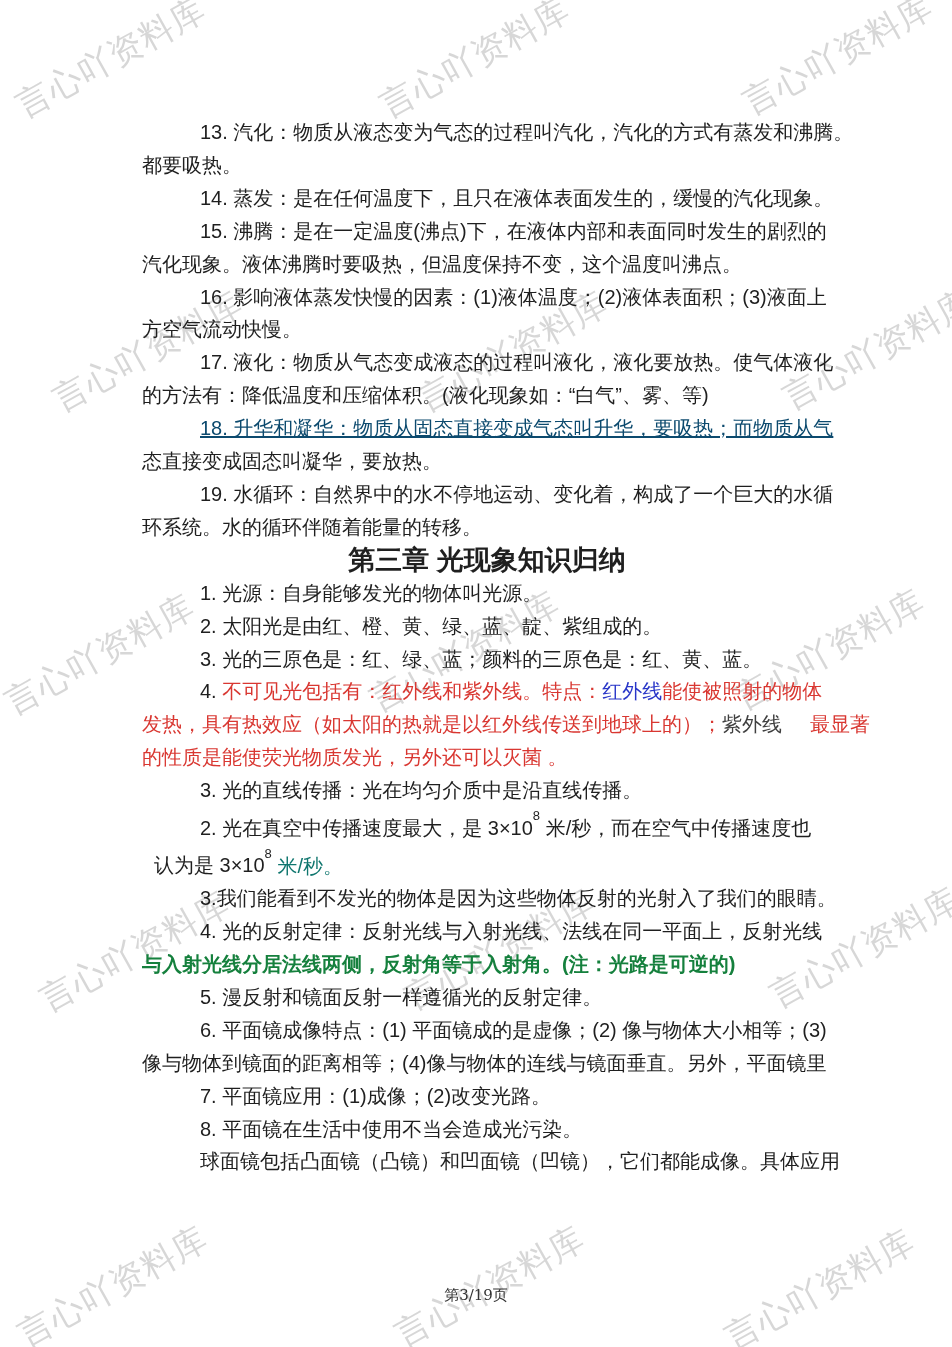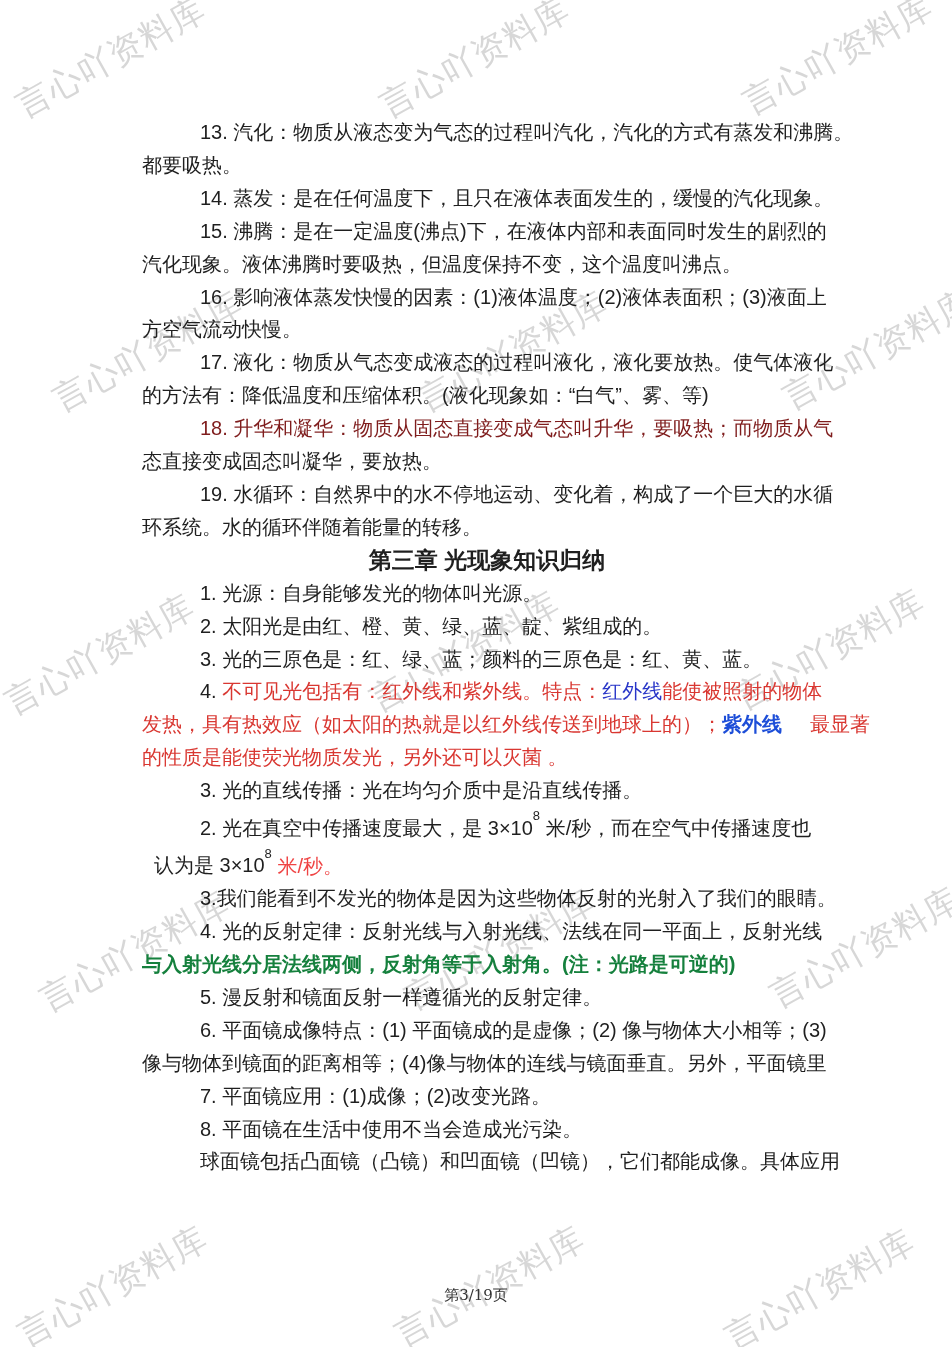--- a/index.html
+++ b/index.html
@@ -28,21 +28,21 @@
     width:690px;
     z-index:1;
   }
   .line{
     font-size:20px;
     line-height:32.9px;
     white-space:pre;
     letter-spacing:0;
   }
   .line.indent{padding-left:58px;}
-  .line.center{text-align:center;padding-left:0;font-weight:bold;font-size:23px;}
+  .line.center{text-align:center;padding-left:0;font-weight:bold;font-size:27px;}
   .sup{
     position:relative;
     top:-7px;
     font-size:13px;
   }
   .footer{
     position:absolute;
     left:0;top:1286px;
     width:952px;
     text-align:center;
@@ -76,34 +76,34 @@
   <div class="content" id="content">
       <div class="line indent"><span style="color: rgb(31, 31, 31);">13. 汽化：物质从液态变为气态的过程叫汽化，汽化的方式有蒸发和沸腾。</span></div>
       <div class="line"><span style="color: rgb(31, 31, 31);">都要吸热。</span></div>
       <div class="line indent"><span style="color: rgb(31, 31, 31);">14. 蒸发：是在任何温度下，且只在液体表面发生的，缓慢的汽化现象。</span></div>
       <div class="line indent"><span style="color: rgb(31, 31, 31);">15. 沸腾：是在一定温度(沸点)下，在液体内部和表面同时发生的剧烈的</span></div>
       <div class="line"><span style="color: rgb(31, 31, 31);">汽化现象。液体沸腾时要吸热，但温度保持不变，这个温度叫沸点。</span></div>
       <div class="line indent"><span style="color: rgb(31, 31, 31);">16. 影响液体蒸发快慢的因素：(1)液体温度；(2)液体表面积；(3)液面上</span></div>
       <div class="line"><span style="color: rgb(31, 31, 31);">方空气流动快慢。</span></div>
       <div class="line indent"><span style="color: rgb(31, 31, 31);">17. 液化：物质从气态变成液态的过程叫液化，液化要放热。使气体液化</span></div>
       <div class="line"><span style="color: rgb(31, 31, 31);">的方法有：降低温度和压缩体积。(液化现象如：“白气”、雾、等)</span></div>
-      <div class="line indent"><span style="color: #7f1d1d;">18. 升华和凝华：物质从固态直接变成气态叫升华，要吸热；而物质从气</span></div>
+      <div class="line indent"><span style="color: #0c4a6e; text-decoration: underline;">18. 升华和凝华：物质从固态直接变成气态叫升华，要吸热；而物质从气</span></div>
       <div class="line"><span style="color: rgb(31, 31, 31);">态直接变成固态叫凝华，要放热。</span></div>
       <div class="line indent"><span style="color: rgb(31, 31, 31);">19. 水循环：自然界中的水不停地运动、变化着，构成了一个巨大的水循</span></div>
       <div class="line"><span style="color: rgb(31, 31, 31);">环系统。水的循环伴随着能量的转移。</span></div>
       <div class="line center" style="font-weight: bold;"><span style="color: rgb(31, 31, 31);">第三章 光现象知识归纳</span></div>
       <div class="line indent"><span style="color: rgb(31, 31, 31);">1. 光源：自身能够发光的物体叫光源。</span></div>
       <div class="line indent"><span style="color: rgb(31, 31, 31);">2. 太阳光是由红、橙、黄、绿、蓝、靛、紫组成的。</span></div>
       <div class="line indent"><span style="color: rgb(31, 31, 31);">3. 光的三原色是：红、绿、蓝；颜料的三原色是：红、黄、蓝。</span></div>
       <div class="line indent"><span style="color: rgb(31, 31, 31);">4. </span><span style="color: rgb(217, 55, 49);">不可见光包括有：红外线和紫外线。特点：</span><span style="color: rgb(41, 54, 200);">红外线</span><span style="color: rgb(217, 55, 49);">能使被照射的物体</span></div>
-      <div class="line"><span style="color: rgb(217, 55, 49);">发热，具有热效应（如太阳的热就是以红外线传送到地球上的）；</span><span style="color: #1d4ed8; font-weight: bold;">紫外线</span><span style="color: rgb(217, 55, 49); margin-left: 28px;">最显著</span></div>
+      <div class="line"><span style="color: rgb(217, 55, 49);">发热，具有热效应（如太阳的热就是以红外线传送到地球上的）；</span><span style="color: #404040;">紫外线</span><span style="color: rgb(217, 55, 49); margin-left: 28px;">最显著</span></div>
       <div class="line"><span style="color: rgb(217, 55, 49);">的性质是能使荧光物质发光，另外还可以灭菌 。</span></div>
       <div class="line indent"><span style="color: rgb(31, 31, 31);">3. 光的直线传播：光在均匀介质中是沿直线传播。</span></div>
       <div class="line indent"><span style="color: rgb(31, 31, 31); margin-top: 14px;">2. 光在真空中传播速度最大，是 3×10</span><sup class="sup" style="color: rgb(31, 31, 31);">8</sup><span style="color: rgb(31, 31, 31);"> 米/秒，而在空气中传播速度也</span></div>
-      <div class="line"><span style="color: rgb(31, 31, 31); margin-left: 12px;">认为是 3×10</span><sup class="sup" style="color: rgb(31, 31, 31);">8</sup><span style="color: #ef4444;"> 米/秒。</span></div>
+      <div class="line"><span style="color: rgb(31, 31, 31); margin-left: 12px;">认为是 3×10</span><sup class="sup" style="color: rgb(31, 31, 31);">8</sup><span style="color: #0f766e;"> 米/秒。</span></div>
       <div class="line indent"><span style="color: rgb(31, 31, 31);">3.我们能看到不发光的物体是因为这些物体反射的光射入了我们的眼睛。</span></div>
       <div class="line indent"><span style="color: rgb(31, 31, 31); margin-top: 44px;">4. 光的反射定律：反射光线与入射光线、法线在同一平面上，反射光线</span></div>
       <div class="line"><span style="color: #15803d; font-weight: bold;">与入射光线分居法线两侧，反射角等于入射角。(注：光路是可逆的)</span></div>
       <div class="line indent"><span style="color: rgb(31, 31, 31);">5. 漫反射和镜面反射一样遵循光的反射定律。</span></div>
       <div class="line indent"><span style="color: rgb(31, 31, 31);">6. 平面镜成像特点：(1) 平面镜成的是虚像；(2) 像与物体大小相等；(3)</span></div>
       <div class="line"><span style="color: rgb(31, 31, 31);">像与物体到镜面的距离相等；(4)像与物体的连线与镜面垂直。另外，平面镜里</span></div>
       <div class="line indent"><span style="color: rgb(31, 31, 31);">7. 平面镜应用：(1)成像；(2)改变光路。</span></div>
       <div class="line indent"><span style="color: rgb(31, 31, 31);">8. 平面镜在生活中使用不当会造成光污染。</span></div>
       <div class="line indent"><span style="color: rgb(31, 31, 31);">球面镜包括凸面镜（凸镜）和凹面镜（凹镜），它们都能成像。具体应用</span></div>
     </div>

